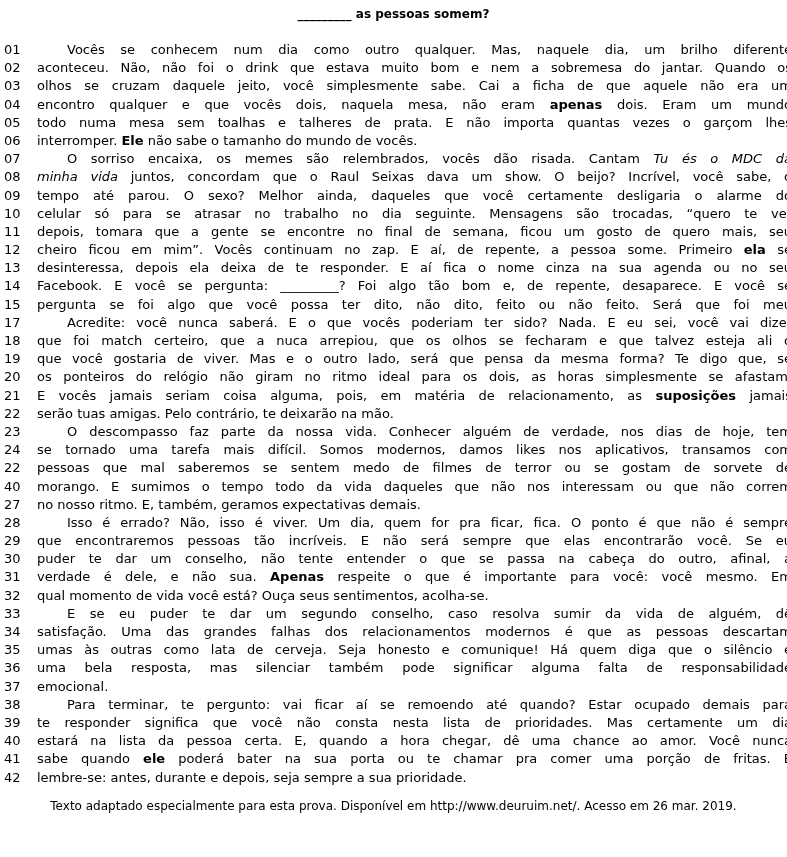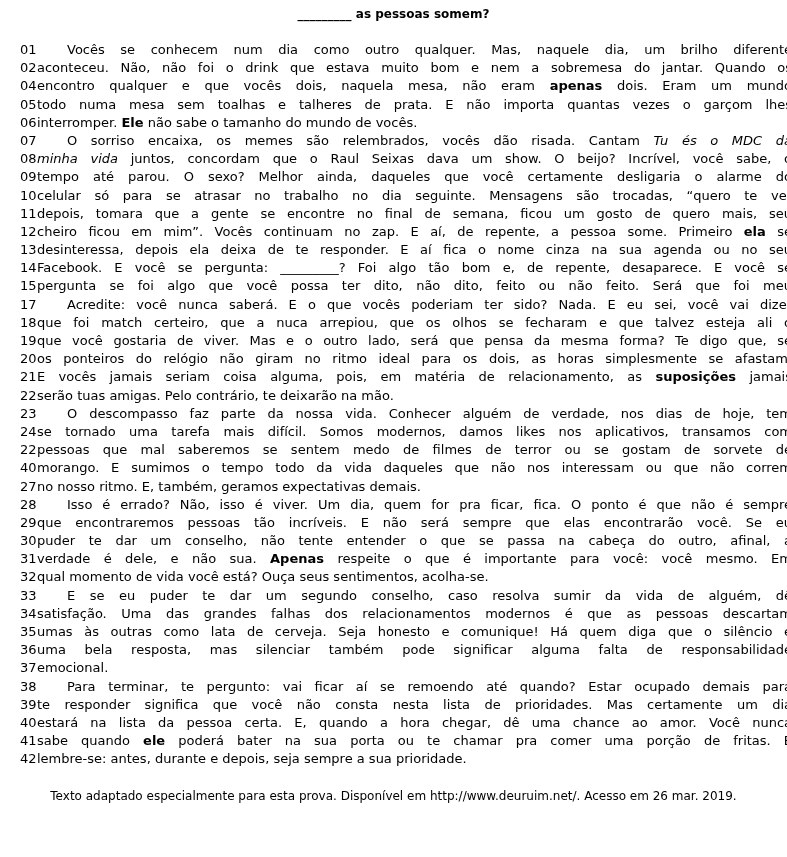--- a/index.html
+++ b/index.html
@@ -21,60 +21,64 @@
   .textbody { margin-top: 20px; }
   .line {
     display: flex;
     font-size: 13px;
     line-height: 18.2px;
     height: 18.2px;
   }
   .line .num {
     flex: 0 0 37px;
     box-sizing: border-box;
-    padding-left: 20px;
+    padding-left: 4px;
   }
   .line .txt {
     flex: 0 0 755px;
     width: 755px;
     height: 18.2px;
     overflow: hidden;
     text-align: justify;
     text-align-last: justify;
     -moz-text-align-last: justify;
   }
   .line.last .txt {
     text-align: left;
     text-align-last: left;
     -moz-text-align-last: left;
   }
   .line.indent .txt { text-indent: 30px; }
   .b { font-weight: bold; }
   .i { font-style: italic; }
   .footer {
-    margin-top: 20px;
+    margin-top: 12px;
     text-align: center;
     font-size: 12px;
   }
 </style>
 </head>
 <body>
 
 <div class="page">
   <h1 class="title">_________ as pessoas somem?</h1>
   <div class="textbody">
       <div class="line indent">
         <span class="num">01</span>
         <div class="txt"><span>Vocês se conhecem num dia como outro qualquer. Mas, naquele dia, um brilho diferente</span></div>
       </div>
       <div class="line">
         <span class="num">02</span>
         <div class="txt"><span>aconteceu. Não, não foi o drink que estava muito bom e nem a sobremesa do jantar. Quando os</span></div>
       </div>
       <div class="line">
+        <span class="num">03</span>
+        <div class="txt"><span>olhos se cruzam daquele jeito, você simplesmente sabe. Cai a ficha de que aquele não era um</span></div>
+      </div>
+      <div class="line">
         <span class="num">04</span>
         <div class="txt"><span>encontro qualquer e que vocês dois, naquela mesa, não eram </span><span class="b">apenas</span><span> dois. Eram um mundo</span></div>
       </div>
       <div class="line">
         <span class="num">05</span>
         <div class="txt"><span>todo numa mesa sem toalhas e talheres de prata. E não importa quantas vezes o garçom lhes</span></div>
       </div>
       <div class="line last">
         <span class="num">06</span>
         <div class="txt"><span>interromper. </span><span class="b">Ele</span><span> não sabe o tamanho do mundo de vocês.</span></div>

